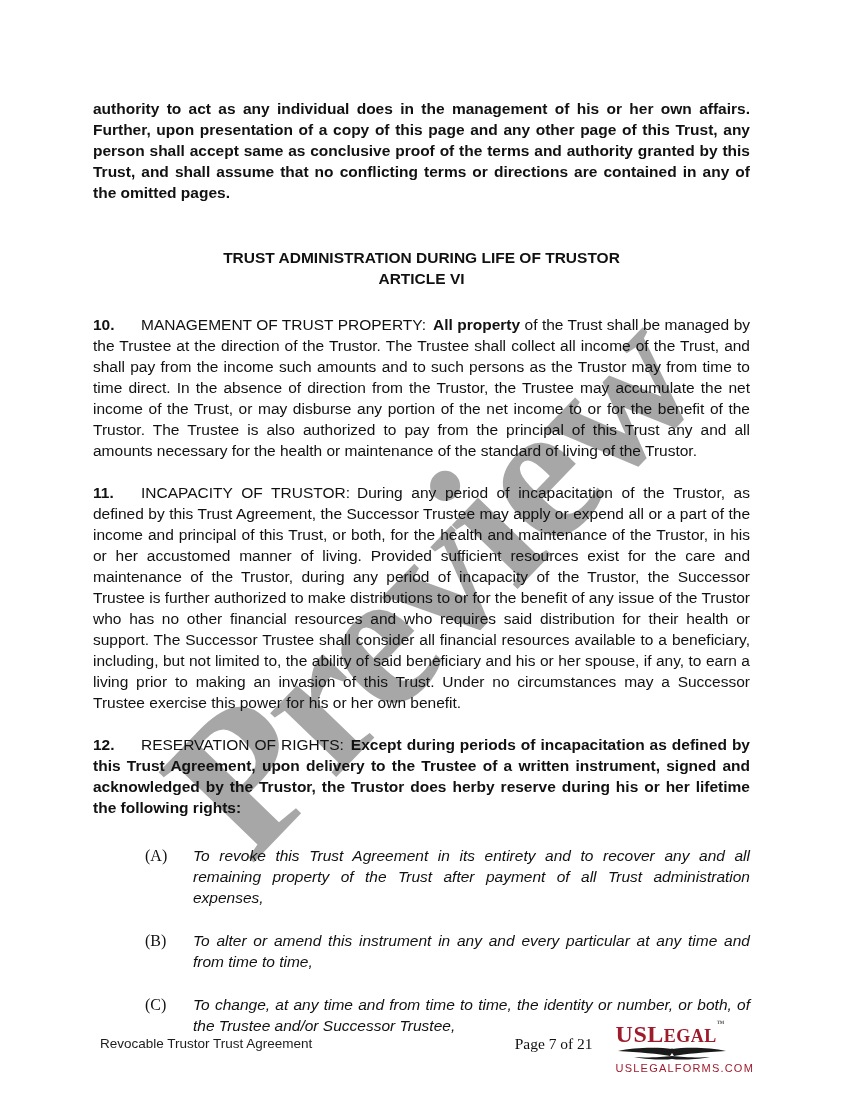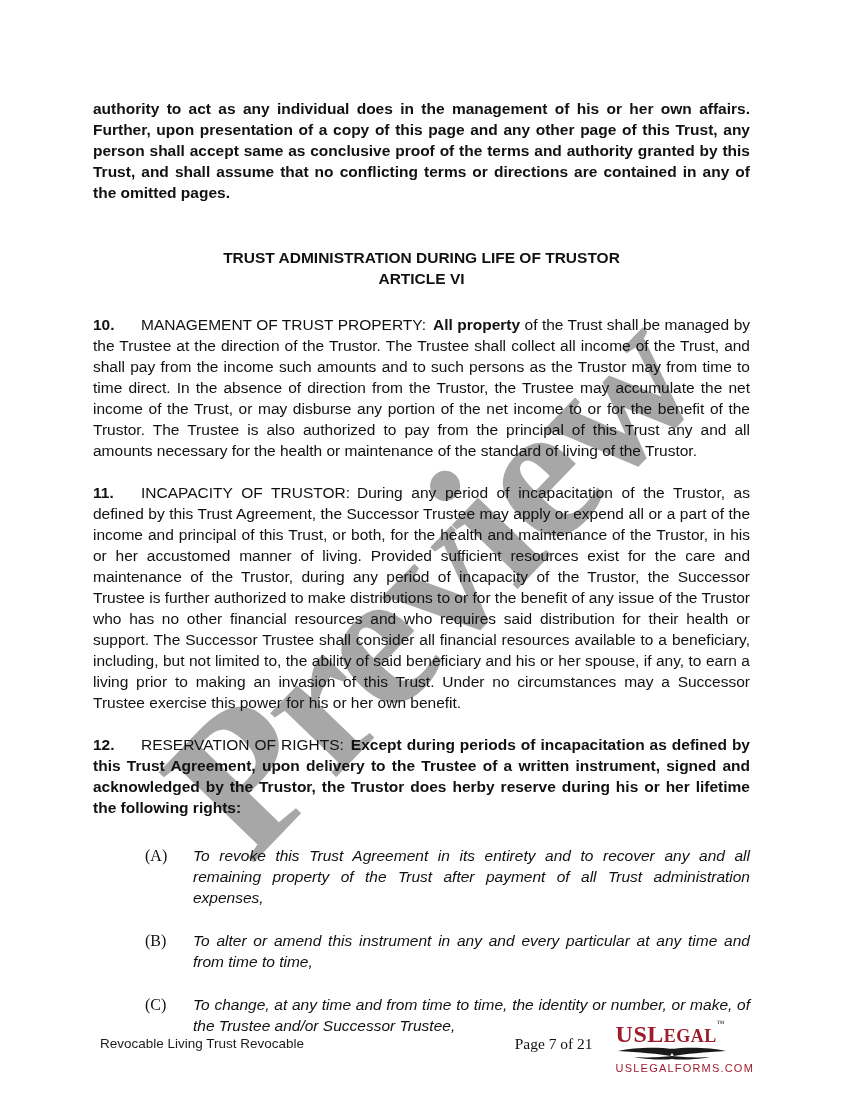--- a/index.html
+++ b/index.html
@@ -152,27 +152,27 @@
       <span class="li-text">To revoke this Trust Agreement in its entirety and to recover any and all remaining property of the Trust after payment of all Trust administration expenses,</span>
     </div>
 
     <div class="list-item">
       <span class="li-label">(B)</span>
       <span class="li-text">To alter or amend this instrument in any and every particular at any time and from time to time,</span>
     </div>
 
     <div class="list-item">
       <span class="li-label">(C)</span>
-      <span class="li-text">To change, at any time and from time to time, the identity or number, or make, of the Trustee and/or Successor Trustee,</span>
+      <span class="li-text">To change, at any time and from time to time, the identity or number, or both, of the Trustee and/or Successor Trustee,</span>
     </div>
 
   </div>
 
   <div class="footer">
-    <span class="footer-title">Revocable Living Trust Revocable</span>
+    <span class="footer-title">Revocable Trustor Trust Agreement</span>
     <div class="footer-right">
       <span class="page-indicator">Page 7 of 21</span>
       <div class="logo">
         <div class="logo-text"><span class="logo-us">USL</span><span class="logo-egal">EGAL</span><span class="logo-tm">™</span></div>
         <svg class="eagle" width="112" height="14" viewBox="0 0 112 14">
           <path d="M56 2 C44 0 18 0 2 4 C22 5 44 7 54 9 L56 6 L58 9 C68 7 90 5 110 4 C94 0 68 0 56 2 Z" fill="#1a1a1a"></path>
           <path d="M56 9 C46 10 30 11 18 10 C34 13 50 13 56 12 C62 13 78 13 94 10 C82 11 66 10 56 9 Z" fill="#1a1a1a"></path>
           <circle cx="56" cy="3" r="1.6" fill="#1a1a1a"></circle>
         </svg>
         <div class="logo-site">USLEGALFORMS.COM</div>

